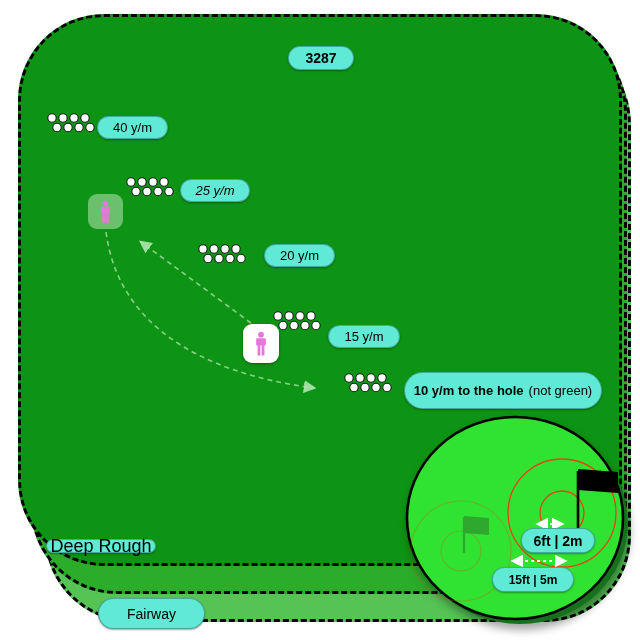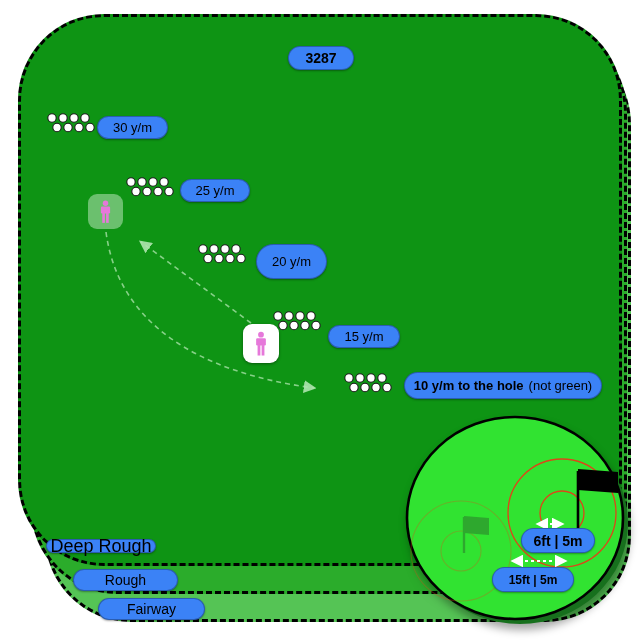--- a/index.html
+++ b/index.html
@@ -11,21 +11,21 @@
   html,body{background:#fff;}
   .canvas{
     position:relative;width:640px;height:640px;background:#fff;overflow:hidden;
     font-family:"Liberation Sans", sans-serif;color:#000;
   }
   .zone{position:absolute;border:3px dashed #000;border-radius:86px;}
   .zone-fairway{left:45px;top:38px;width:586px;height:584px;background:var(--fairway);}
   .zone-rough{left:31px;top:26px;width:596px;height:568px;background:var(--rough);}
   .zone-deep{left:18px;top:14px;width:604px;height:552px;background:var(--deep-rough);}
   .pill{
-    position:absolute;background:#3b82f6;border:1px solid rgba(0,0,0,0.28);
+    position:absolute;background:#5eead4;border:1px solid rgba(0,0,0,0.28);
     border-radius:999px;display:flex;align-items:center;justify-content:center;
     font-size:13px;box-shadow:0 1px 2px rgba(0,0,0,0.35);white-space:nowrap;
   }
   .pill.bold{font-weight:bold;}
   .pill .note{font-weight:normal;margin-left:5px;}
   .cluster{position:absolute;width:50px;height:22px;}
   .player{
     position:absolute;display:flex;align-items:center;justify-content:center;
     border-radius:9px;
   }
@@ -109,25 +109,25 @@
         <circle cx="17" cy="5.5" r="4.2"></circle>
         <circle cx="28" cy="5.5" r="4.2"></circle>
         <circle cx="39" cy="5.5" r="4.2"></circle>
       <circle cx="11" cy="15" r="4.2"></circle>
         <circle cx="22" cy="15" r="4.2"></circle>
         <circle cx="33" cy="15" r="4.2"></circle>
         <circle cx="44" cy="15" r="4.2"></circle>
     </g>
   </svg>
 
-  <div class="pill" style="left:97px;top:116px;width:71px;height:23px;">30 y/m</div>
-  <div class="pill" style="left:180px;top:179px;width:70px;height:23px;">25 y/m</div>
-  <div class="pill" style="left:256px;top:244px;width:71px;height:35px;">20 y/m</div>
+  <div class="pill" style="left:97px;top:116px;width:71px;height:23px;">40 y/m</div>
+  <div class="pill" style="left:180px;top:179px;width:70px;height:23px;font-style:italic;">25 y/m</div>
+  <div class="pill" style="left:264px;top:244px;width:71px;height:23px;">20 y/m</div>
   <div class="pill" style="left:328px;top:325px;width:72px;height:23px;">15 y/m</div>
-  <div class="pill" style="left:404px;top:372px;width:198px;height:27px;">
+  <div class="pill" style="left:404px;top:372px;width:198px;height:37px;">
     <span style="font-weight:bold;">10 y/m to the hole</span>
     <span class="note">(not green)</span>
   </div>
 
   <div class="player player-ghost" style="left:88px;top:194px;width:35px;height:35px;">
     <svg width="17" height="26" viewBox="0 0 20 28">
       <g fill="var(--player-pink)">
         <circle cx="10" cy="3.6" r="3.2"></circle>
         <rect x="4.6" y="7.6" width="10.8" height="8.2" rx="1.4"></rect>
         <rect x="6.2" y="15.2" width="3.1" height="11.6"></rect>
@@ -166,20 +166,19 @@
 
     <circle cx="562" cy="513" r="54" fill="none" stroke="var(--radius-ring)" stroke-width="1.3"></circle>
     <circle cx="562" cy="513" r="22" fill="none" stroke="var(--radius-ring)" stroke-width="1.3"></circle>
     <g>
       <line x1="578" y1="471" x2="578" y2="531" stroke="#000" stroke-width="2.6"></line>
       <path d="M578,469 l40,3 v21 l-40,-3 z" fill="#000"></path>
     </g>
     <line x1="538" y1="524" x2="562" y2="524" stroke="#fff" stroke-width="2" stroke-dasharray="3 3" marker-start="url(#ah-w)" marker-end="url(#ah-w)"></line>
     <line x1="513" y1="561" x2="565" y2="561" stroke="#fff" stroke-width="2" stroke-dasharray="3 3" marker-start="url(#ah-w)" marker-end="url(#ah-w)"></line>
   </svg>
-  <div class="pill bold" style="left:521px;top:528px;width:74px;height:25px;font-size:14px;">6ft | 5m</div>
+  <div class="pill bold" style="left:521px;top:528px;width:74px;height:25px;font-size:14px;">6ft | 2m</div>
   <div class="pill bold" style="left:492px;top:567px;width:82px;height:25px;font-size:12px;">15ft | 5m</div>
 
   <div class="pill" style="left:46px;top:539px;width:110px;height:14px;font-size:18px;">Deep Rough</div>
-  <div class="pill" style="left:73px;top:569px;width:105px;height:22px;font-size:14px;">Rough</div>
-  <div class="pill" style="left:98px;top:598px;width:107px;height:22px;font-size:14px;">Fairway</div>
+  <div class="pill" style="left:98px;top:598px;width:107px;height:31px;font-size:14px;">Fairway</div>
 
 </div>
 
 </body></html>

